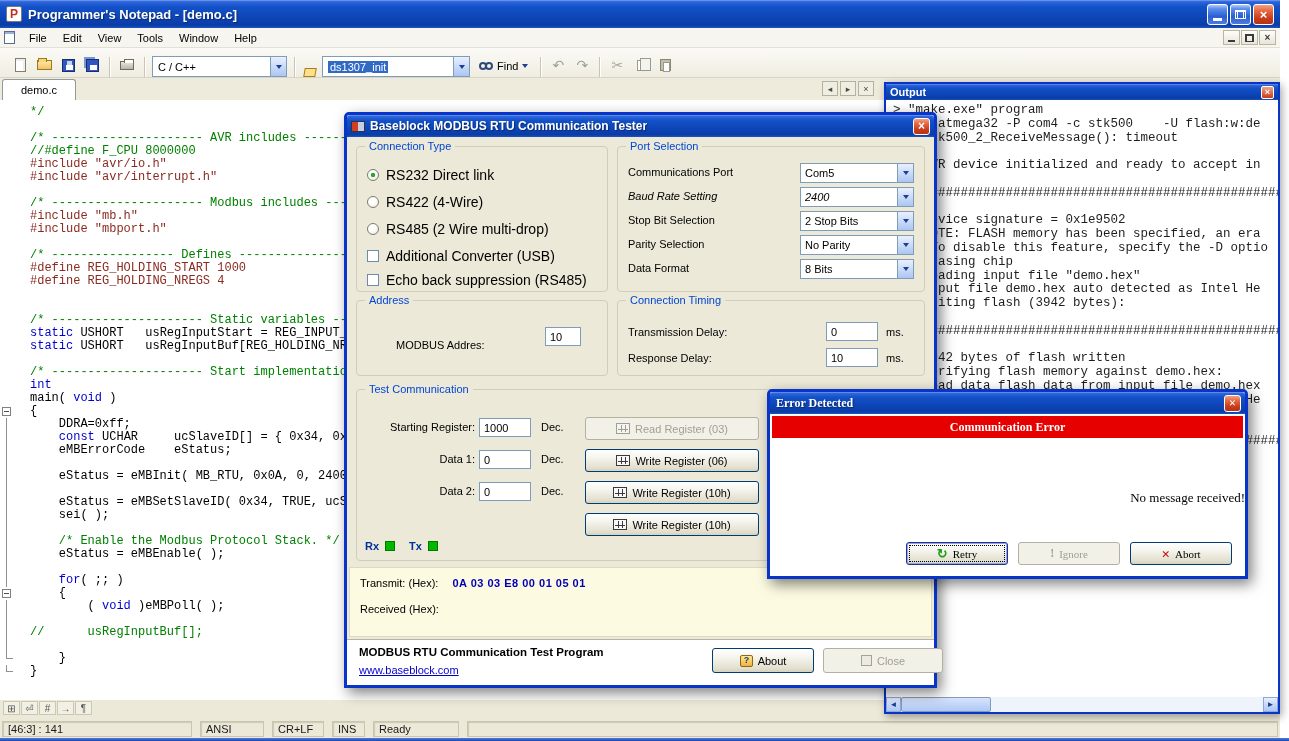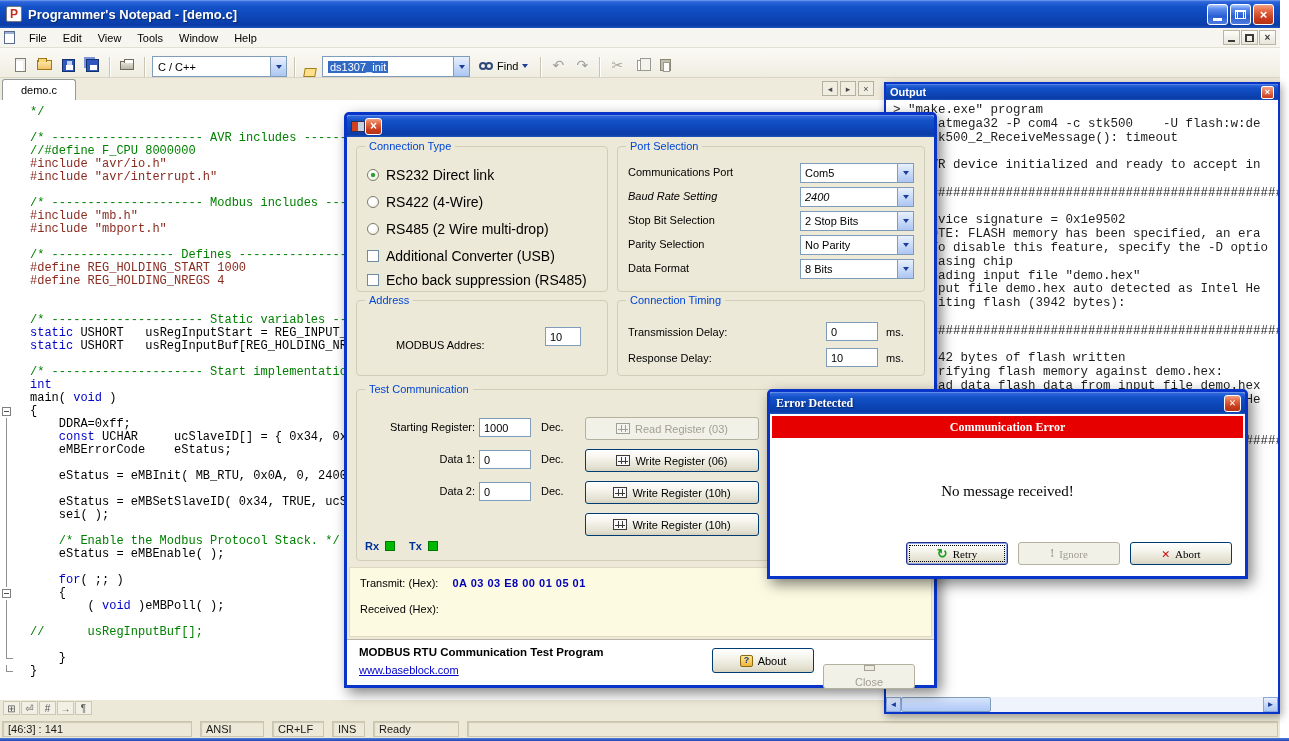--- a/index.html
+++ b/index.html
@@ -134,21 +134,21 @@
 .hexrow{position:absolute;left:10px;font-size:11px;}
 .hexval{color:#0000B8;font-weight:bold;margin-left:14px;letter-spacing:.5px;}
 .mfooter{position:absolute;left:0;top:502px;width:587px;height:46px;background:#fff;border-top:1px solid #B8B4A4;}
 .prog-name{position:absolute;left:12px;top:6px;font-weight:bold;font-size:11.5px;}
 .link{position:absolute;left:12px;top:24px;color:#0000CC;text-decoration:underline;font-size:11px;}
 .about-ico{width:13px;height:12px;background:linear-gradient(180deg,#FFE98E,#F2B33D);border:1px solid #8A6A10;border-radius:2px;position:relative;}
 .about-ico::after{content:"?";position:absolute;left:3px;top:-1px;font-size:9px;color:#1A3A8A;font-weight:bold;}
 .closedlg-ico{width:11px;height:11px;border:1px solid #A3A198;background:#EDEBE0;}
 .banner{position:absolute;left:2px;right:2px;top:2px;height:22px;background:#E60000;color:#fff;font-weight:bold;font-size:12px;display:flex;align-items:center;justify-content:center;}
 .err-body{position:relative;background:#fff;height:calc(100% - 22px);}
-.err-msg{position:absolute;left:0;right:0;top:69px;text-align:center;font-size:15px;}
+.err-msg{position:absolute;left:0;right:0;top:76px;text-align:right;font-size:13px;}
 .retry-ico{color:#1F9E1F;font-weight:bold;font-size:13px;line-height:10px;}
 .ignore-ico{color:#A7A59A;font-weight:bold;font-size:12px;}
 .abort-ico{color:#C81010;font-weight:900;font-size:15px;line-height:10px;}
 .taskbar-strip{position:absolute;left:0;top:738px;width:1289px;height:3px;background:linear-gradient(180deg,#4E7BE0,#1F47AE);z-index:60;}
 </style>
 </head>
 <body>
 
 <div class="screen">
   <div class="app">
@@ -538,20 +538,21 @@
       <span class="hs-track">
           <span class="hs-thumb"></span>
         </span>
       <span class="hs-btn">►</span>
     </div>
   </div>
 
   <div class="dialog" style="left:344px;top:112px;width:593px;height:576px;z-index:30;">
     <div class="dlg-title xp-grad">
       <span class="plug-ico"></span>
+      <span class="dlg-title-text">Baseblock MODBUS RTU Communication Tester</span>
       <span class="dlg-close">×</span>
     </div>
     <div class="dlg-body">
 
       <div class="group" style="left:9px;top:9px;width:252px;height:146px;">
         <span class="legend">Connection Type</span>
         <div class="rrow" style="top:20px;">
           <span class="radio checked"></span>
           <span class="rlabel">RS232 Direct link</span>
         </div>
@@ -700,21 +701,21 @@
         </div>
       </div>
 
       <div class="mfooter">
         <div class="prog-name">MODBUS RTU Communication Test Program</div>
         <a class="link">www.baseblock.com</a>
         <div class="xpbtn" style="left:365px;top:8px;width:102px;height:25px;">
           <span class="about-ico"></span>
           <span>About</span>
         </div>
-        <div class="xpbtn disabled" style="left:476px;top:24px;width:92px;height:25px;flex-direction:column;">
+        <div class="xpbtn disabled" style="left:476px;top:8px;width:120px;height:25px;">
           <span class="closedlg-ico"></span>
           <span>Close</span>
         </div>
       </div>
 
     </div>
   </div>
 
   <div class="dialog" style="left:767px;top:389px;width:481px;height:190px;z-index:40;font-family:Liberation Serif, serif;">
     <div class="dlg-title xp-grad">

